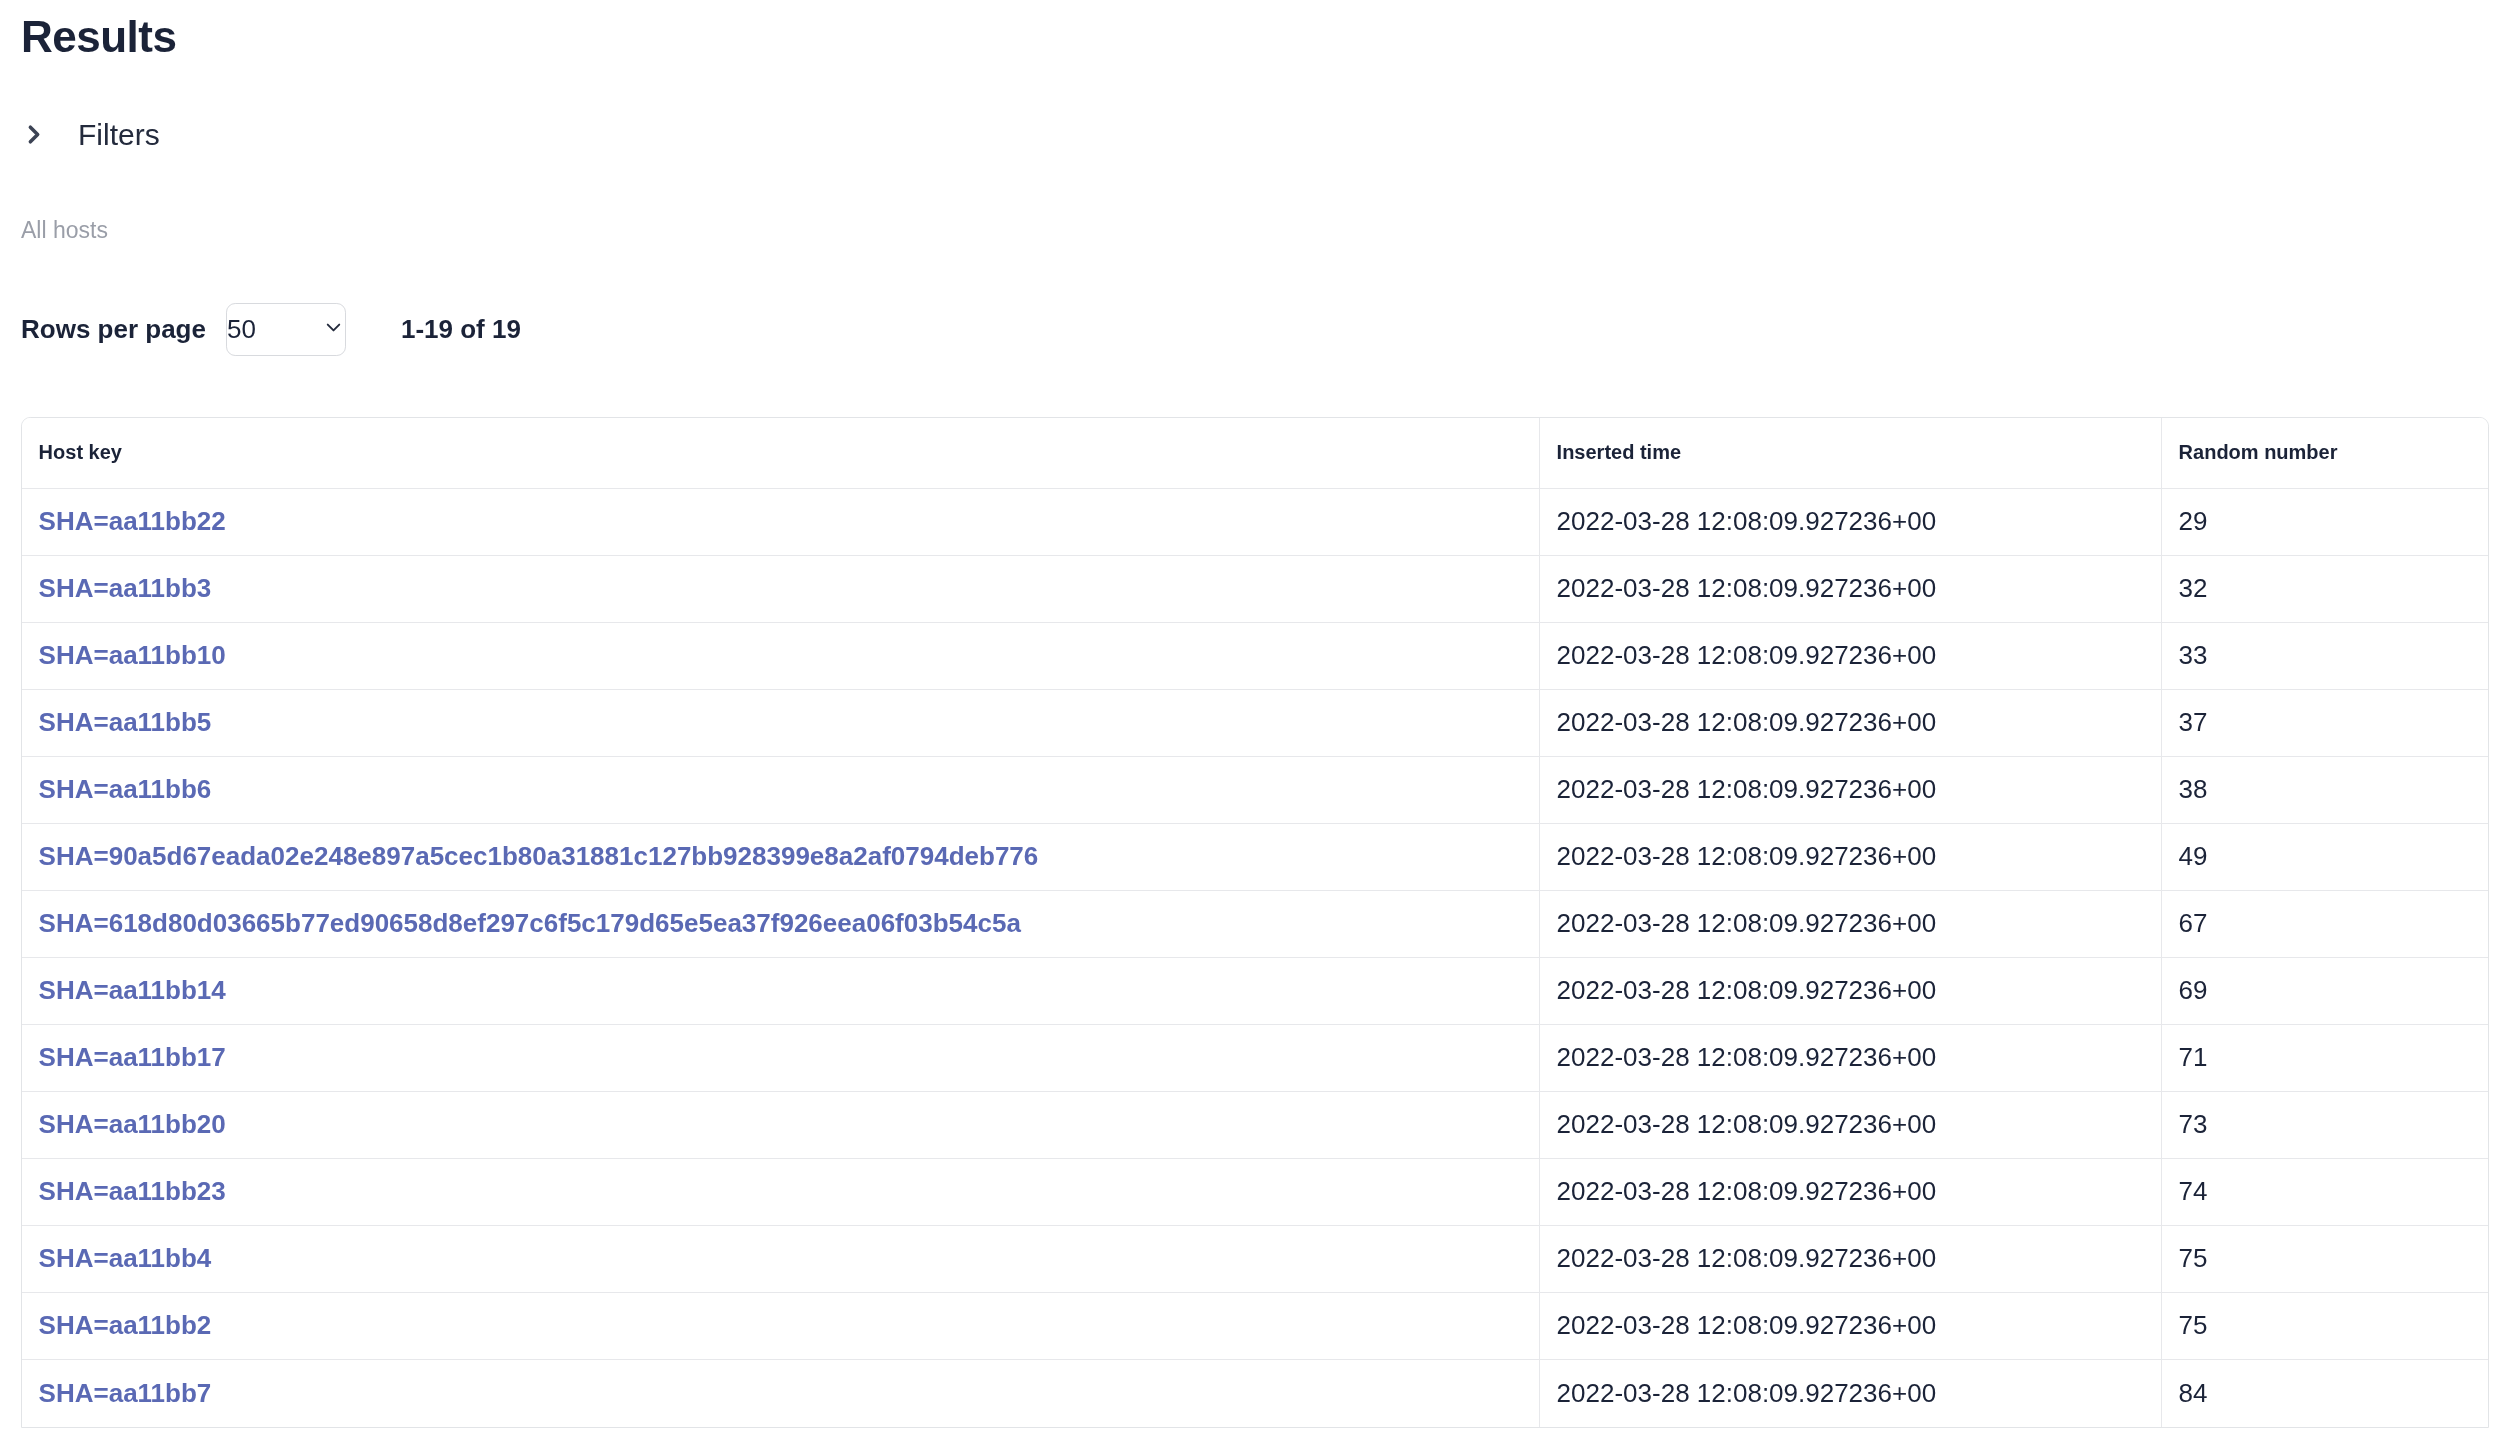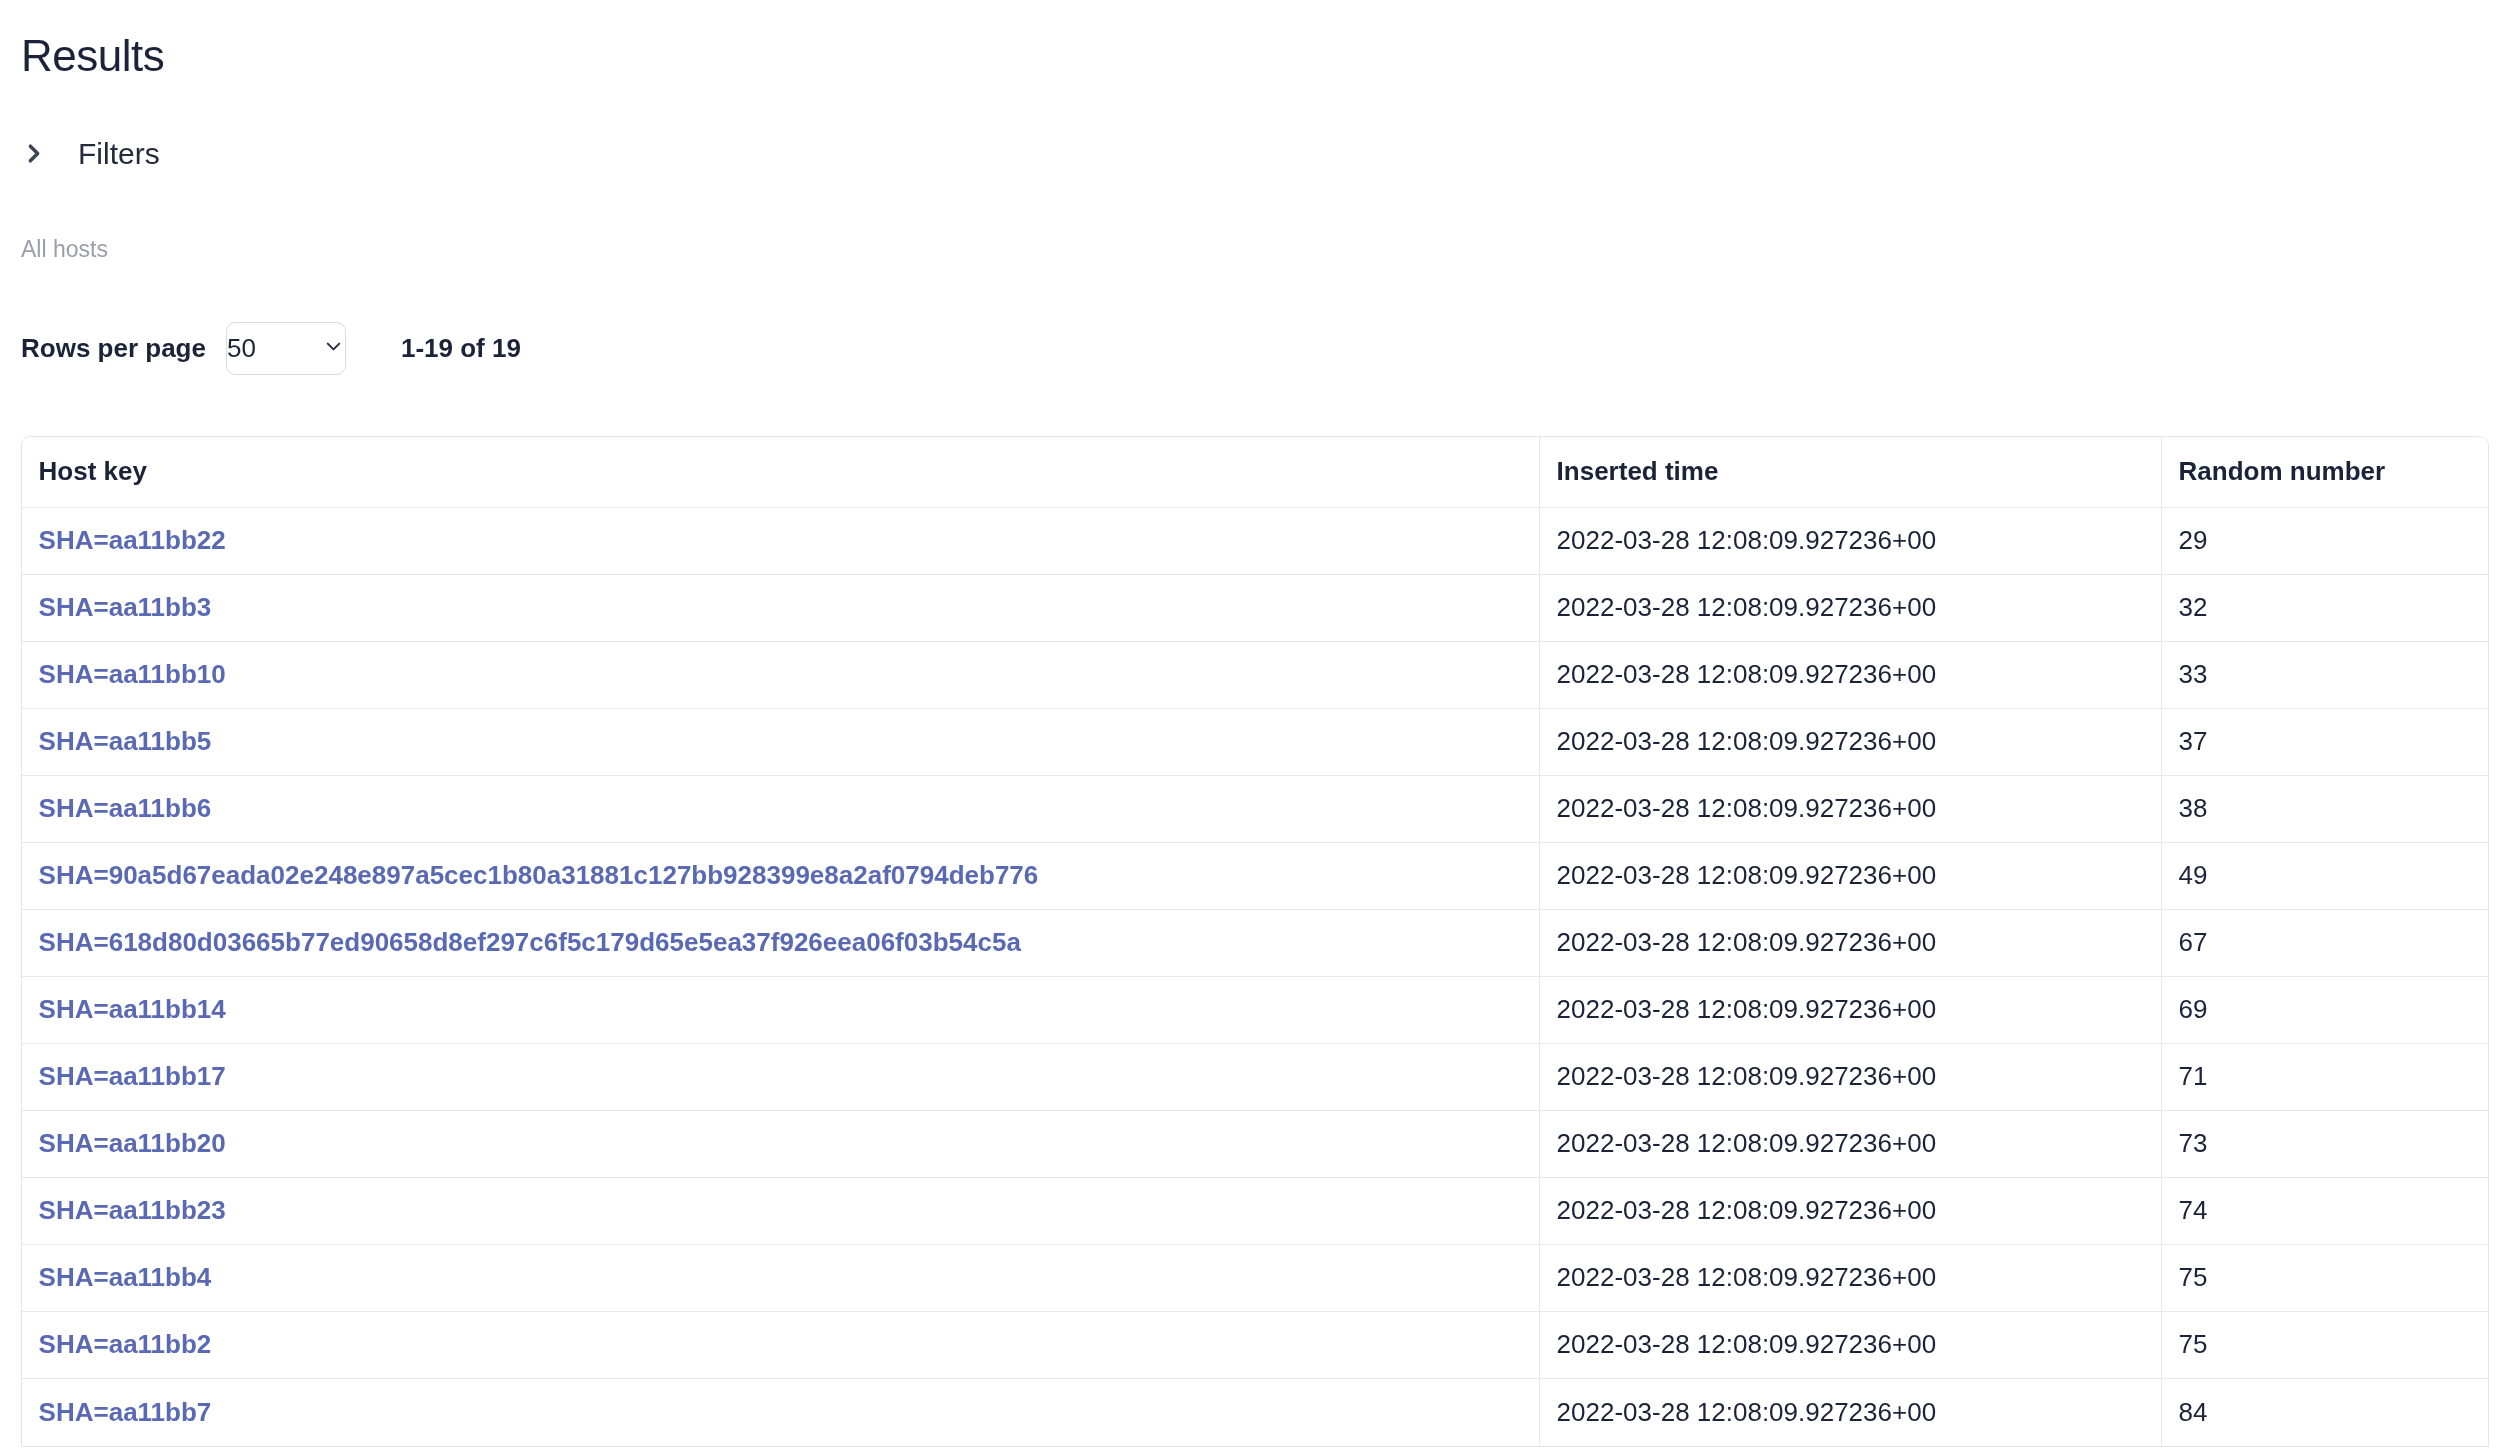--- a/index.html
+++ b/index.html
@@ -19,24 +19,24 @@
     overflow: hidden;
     background: #ffffff;
     font-family: "Liberation Sans", sans-serif;
     color: var(--text);
     position: relative;
   }
   .content { margin-left: 21px; width: 2468px; }
 
   .page-title {
     margin: 0;
-    padding-top: 28px;
+    padding-top: 9px;
     font-size: 44px;
     line-height: 55px;
-    font-weight: 400;
+    font-weight: 700;
     letter-spacing: -0.5px;
     color: var(--text);
   }
 
   .filters-toggle {
     margin-top: 52px;
     display: flex;
     align-items: center;
     gap: 32px;
     cursor: pointer;
@@ -105,21 +105,21 @@
   col.c2 { width: 622px; }
   th, td {
     padding: 0 11px 0 16.6px;
     vertical-align: middle;
     text-align: left;
     overflow: hidden;
     white-space: nowrap;
   }
   th {
     height: 71px;
-    font-size: 26px;
+    font-size: 20px;
     font-weight: 700;
     color: var(--text);
     border-bottom: 0.9px solid var(--border);
     background: #fff;
   }
   td {
     height: 67px;
     font-size: 26px;
     font-weight: 400;
     color: var(--text);

